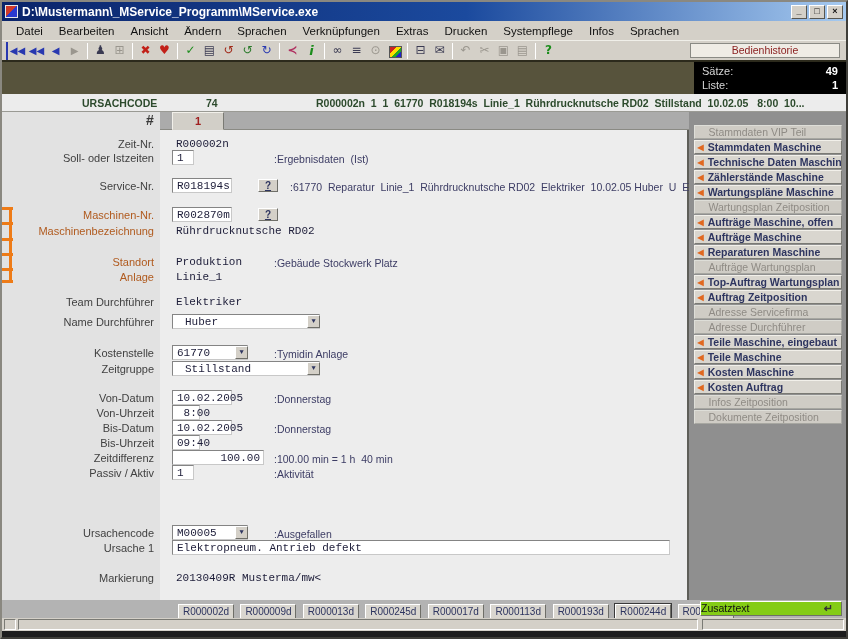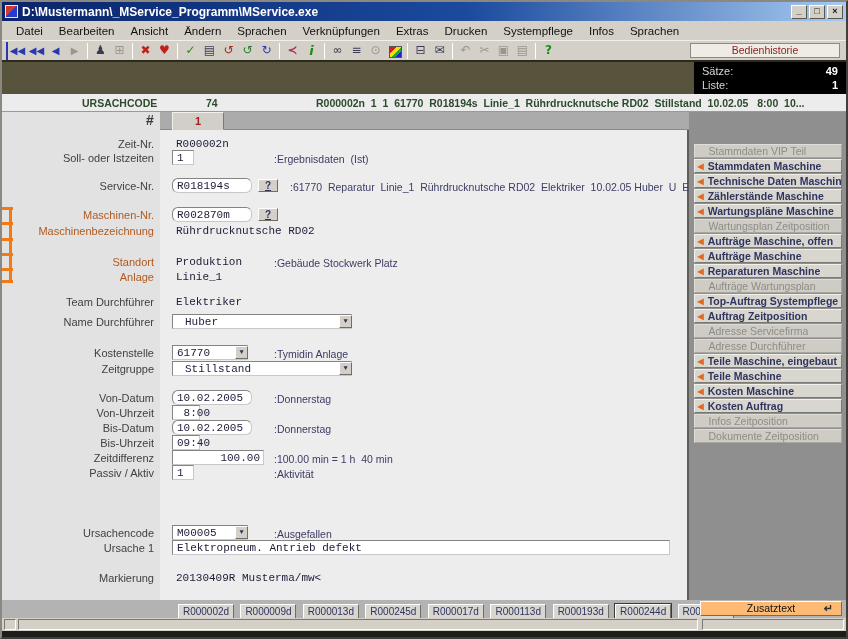--- a/index.html
+++ b/index.html
@@ -82,61 +82,61 @@
   .lbl { position:absolute; left:0; top:2px; width:152px; text-align:right;
          font-size:11px; color:#414141; white-space:nowrap; }
   .lbl.rust { color:#b05a1e; }
   .lbl.maroon { color:#8b1e1e; font-weight:bold; }
   .pval { position:absolute; left:174px; top:2px; font-size:11px; color:#1c1c38;
           font-family:"Liberation Mono","DejaVu Sans Mono",monospace; white-space:pre; }
   .fld { position:absolute; left:170px; top:0; height:15px; background:#fff;
          border:1px solid; border-color:#848484 #c8c8c8 #c8c8c8 #848484;
          font-family:"Liberation Mono","DejaVu Sans Mono",monospace; font-size:11px;
          color:#1c1c38; padding:1px 3px 0 4px; white-space:pre; }
-  .w18 { width:22px; } .w50 { width:28px; } .w80 { width:80px;border-radius:6px; } .w92 { width:92px; text-align:right; }
-  .w172 { width:180px;padding-left:12px; } .w62 { width:76px; } .w498 { width:498px; }
+  .w18 { width:22px; } .w50 { width:28px; } .w80 { width:60px; } .w92 { width:92px; text-align:right; }
+  .w172 { width:148px;padding-left:12px; } .w62 { width:76px; } .w498 { width:498px; }
   .cmb { display:flex; justify-content:space-between; padding-right:0; }
   .cval { flex:1; overflow:hidden; }
   .ddbtn { flex:none; width:13px; height:13px; margin:-1px -1px 0 0; background:#d4d0c8;
            border:1px solid; border-color:#fff #6e6e68 #6e6e68 #fff; text-align:center; }
   .dd { font-size:7px; color:#2e3560; line-height:11px; display:block; }
   .qbtn { position:absolute; left:256px; top:1px; width:20px; height:13px; background:#d4d0c8;
           border:1px solid; border-color:#fff #6e6e68 #6e6e68 #fff; font-size:10px;
           color:#2e3560; text-align:center; line-height:11px; font-weight:bold;
           text-decoration:underline; }
   .cmt { position:absolute; left:272px; top:3px; font-size:10.5px; color:#3c3c64; white-space:pre; }
   .cmt.maroon { color:#8b2020; }
 
   
   .marker { position:absolute; left:0; top:0; }
   .mk-bar { position:absolute; left:7px; top:77px; width:3px; height:76px; background:#ee7b17; }
   .mk-t { position:absolute; left:0; width:11px; height:3px; background:#ee7b17; }
 
   
   .sidebar { position:absolute; top:110px; right:0; width:157px; bottom:37px;
-             background:#8f8f8f; padding-top:32px; }
+             background:#8f8f8f; padding-top:13px; }
   .sb-btn { width:148px; height:14px; margin:0 auto 1px auto; background:#d9d6cf;
             border:1px solid; border-color:#f2f0ea #7a7a74 #7a7a74 #f2f0ea;
             display:flex; align-items:center; font-size:10.5px; font-weight:bold;
             color:#2e3560; padding-left:3px; white-space:nowrap; overflow:hidden; }
   .sb-arrow { color:#e06820; font-size:8px; margin-right:4px; flex:none; }
   .sb-btn.off { background:#cfccc5; color:#8f8b85; font-weight:normal;
                 border-color:#deded8 #a7a7a1 #a7a7a1 #deded8; padding-left:14px; }
 
   
   .bottomrow { position:absolute; top:598px; left:0; right:0; height:18px; background:#b3b3b3;
                padding:1px 0 0 176px; white-space:nowrap; }
   .rbtn { display:inline-block; width:56px; height:15px; margin-right:2px; background:#d9d6cf;
           border:1px solid; border-color:#fff #6e6e68 #6e6e68 #fff; color:#2e3560;
           font-size:10px; text-align:center; line-height:13px;
           font-family:"Liberation Sans",sans-serif; }
   .rbtn.focused { outline:1px solid #3a3a3a; }
-  .zbtn { position:absolute; right:4px; top:1px; width:142px; height:15px; background:#fdba74;
+  .zbtn { position:absolute; right:4px; top:1px; width:142px; height:15px; background:#84cc16;
           border:1px solid; border-color:#fff #6e6e68 #6e6e68 #fff; color:#111;
-          font-size:10.5px; text-align:center; line-height:13px;
+          font-size:10.5px; line-height:13px;
           font-family:"Liberation Sans",sans-serif; }
   .enter { position:absolute; right:8px; top:0px; font-size:11px; font-weight:bold; color:#333; }
 
   .statusbar { position:absolute; top:616px; left:0; right:0; height:13px; background:#d4d0c8; }
   .seg { position:absolute; top:1px; height:11px; background:#d4d0c8; border:1px solid;
          border-color:#7a7a74 #fff #fff #7a7a74; }
   .seg1 { left:2px; width:12px; } .seg2 { left:16px; right:148px; } .seg3 { right:2px; width:142px; }
   .blackband { position:absolute; left:0; right:0; bottom:0; height:6px; background:#1d1d1d; }
 </style>
 </head>
@@ -402,21 +402,21 @@
       </div>
     <div class="sb-btn">
         <span class="sb-arrow">◀</span>
         <span class="sb-lbl">Reparaturen Maschine</span>
       </div>
     <div class="sb-btn off">
         <span class="sb-lbl">Aufträge Wartungsplan</span>
       </div>
     <div class="sb-btn">
         <span class="sb-arrow">◀</span>
-        <span class="sb-lbl">Top-Auftrag Systempflege</span>
+        <span class="sb-lbl">Top-Auftrag Wartungsplan</span>
       </div>
     <div class="sb-btn">
         <span class="sb-arrow">◀</span>
         <span class="sb-lbl">Auftrag Zeitposition</span>
       </div>
     <div class="sb-btn off">
         <span class="sb-lbl">Adresse Servicefirma</span>
       </div>
     <div class="sb-btn off">
         <span class="sb-lbl">Adresse Durchführer</span>

